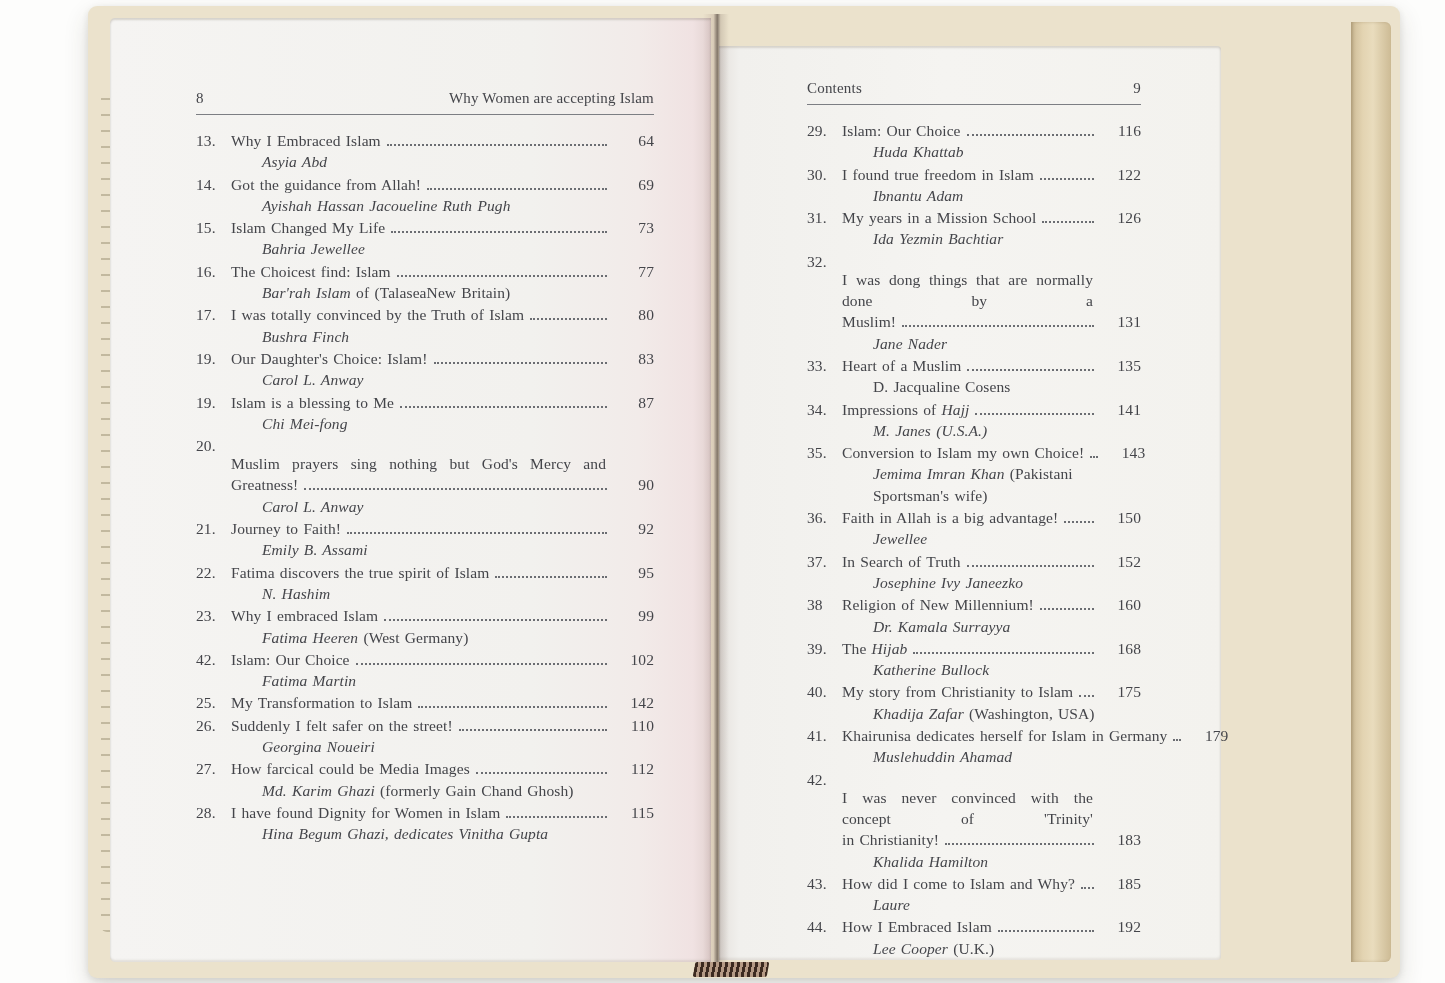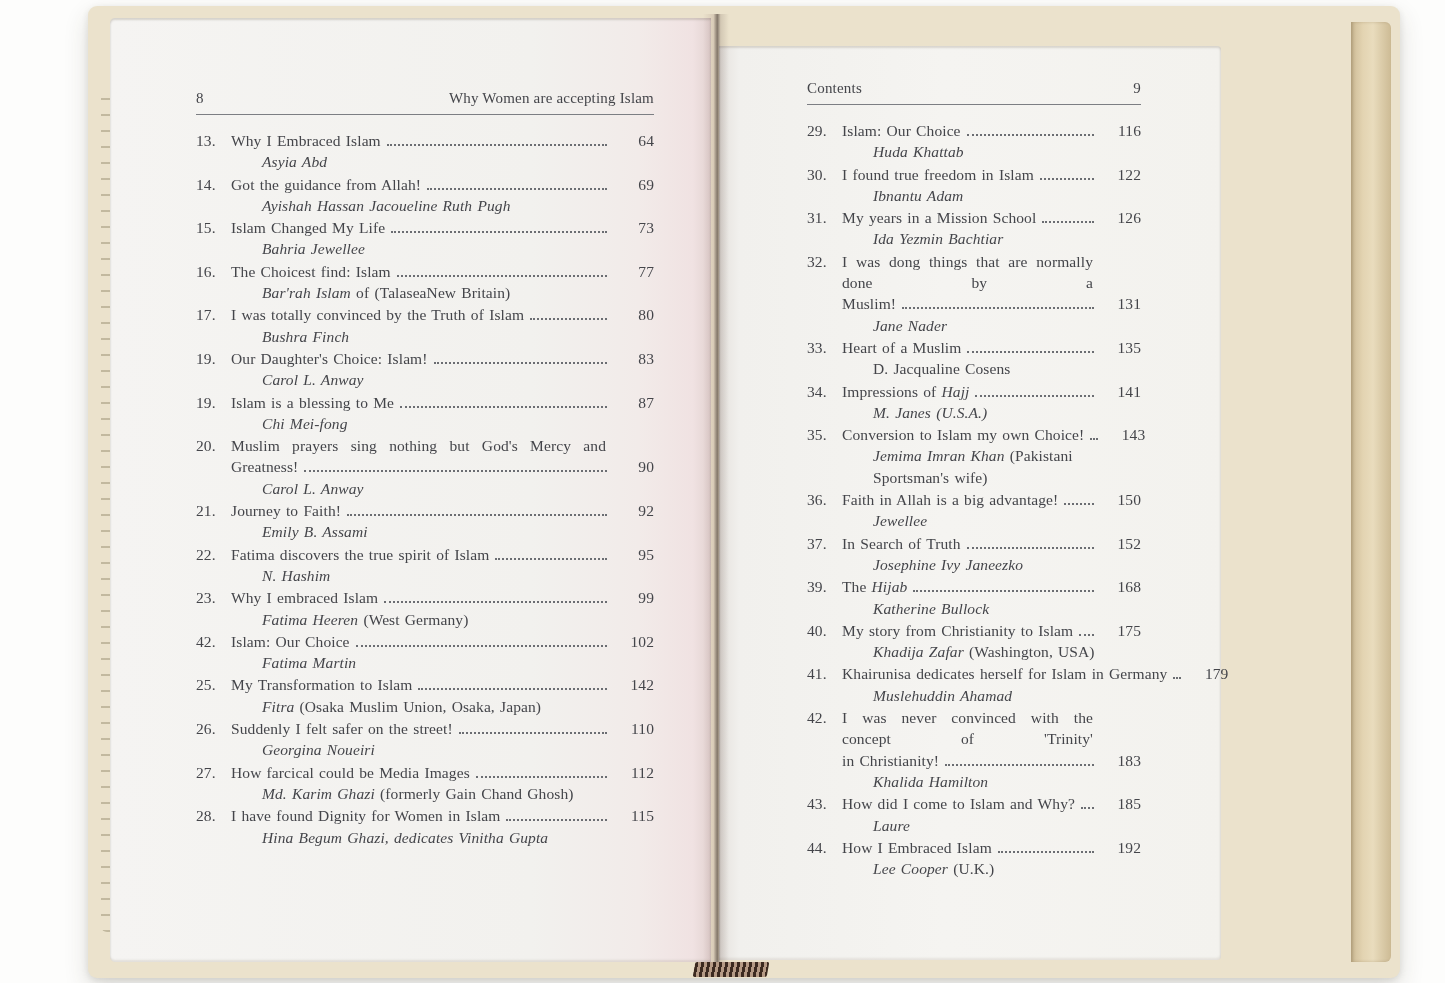--- a/index.html
+++ b/index.html
@@ -52,21 +52,21 @@
   .page.right .inner{left:88px;right:80px;top:34px;bottom:40px;}
   .page-header{
     display:flex;justify-content:space-between;align-items:baseline;
     font-size:15px;letter-spacing:.2px;
     border-bottom:1.6px solid #7c7e83;padding-bottom:7px;
   }
   .toc{margin-top:15px;font-size:15.5px;line-height:21.3px;letter-spacing:.1px;word-spacing:1.2px;}
   .entry{display:flex;margin-bottom:1px;}
   .num{flex:0 0 35px;}
   .body{flex:1;min-width:0;}
-  .jline{text-align:justify;text-align-last:justify;padding-right:48px;}
+  .jline{text-align:justify;text-align-last:justify;padding-right:48px;margin-top:18px;}
   .lead{display:flex;align-items:baseline;}
   .t{white-space:nowrap;}
   .dots{flex:1;margin:0 5px 4px 6px;border-bottom:2px dotted #6b6d72;min-width:8px;}
   .pg{flex:0 0 42px;text-align:right;}
   .author{margin-left:31px;padding-right:46px;}
   .it{font-style:italic;}
 </style>
 </head>
 <body>
 
@@ -216,21 +216,20 @@
             </div>
           </div>
           <div class="entry">
             <span class="num">25.</span>
             <div class="body">
               <div class="lead">
                 <span class="t"><span>My Transformation to Islam</span></span>
                 <span class="dots"></span>
                 <span class="pg">142</span>
               </div>
-              <div class="author"><span class="it">Fitra</span><span> (Osaka Muslim Union, Osaka, Japan)</span></div>
             </div>
           </div>
           <div class="entry">
             <span class="num">26.</span>
             <div class="body">
               <div class="lead">
                 <span class="t"><span>Suddenly I felt safer on the street!</span></span>
                 <span class="dots"></span>
                 <span class="pg">110</span>
               </div>
@@ -364,20 +363,31 @@
             <div class="body">
               <div class="lead">
                 <span class="t"><span>In Search of Truth</span></span>
                 <span class="dots"></span>
                 <span class="pg">152</span>
               </div>
               <div class="author"><span class="it">Josephine Ivy Janeezko</span></div>
             </div>
           </div>
           <div class="entry">
+            <span class="num">38</span>
+            <div class="body">
+              <div class="lead">
+                <span class="t"><span>Religion of New Millennium!</span></span>
+                <span class="dots"></span>
+                <span class="pg">160</span>
+              </div>
+              <div class="author"><span class="it">Dr. Kamala Surrayya</span></div>
+            </div>
+          </div>
+          <div class="entry">
             <span class="num">39.</span>
             <div class="body">
               <div class="lead">
                 <span class="t"><span>The </span><span class="it">Hijab</span></span>
                 <span class="dots"></span>
                 <span class="pg">168</span>
               </div>
               <div class="author"><span class="it">Katherine Bullock</span></div>
             </div>
           </div>

